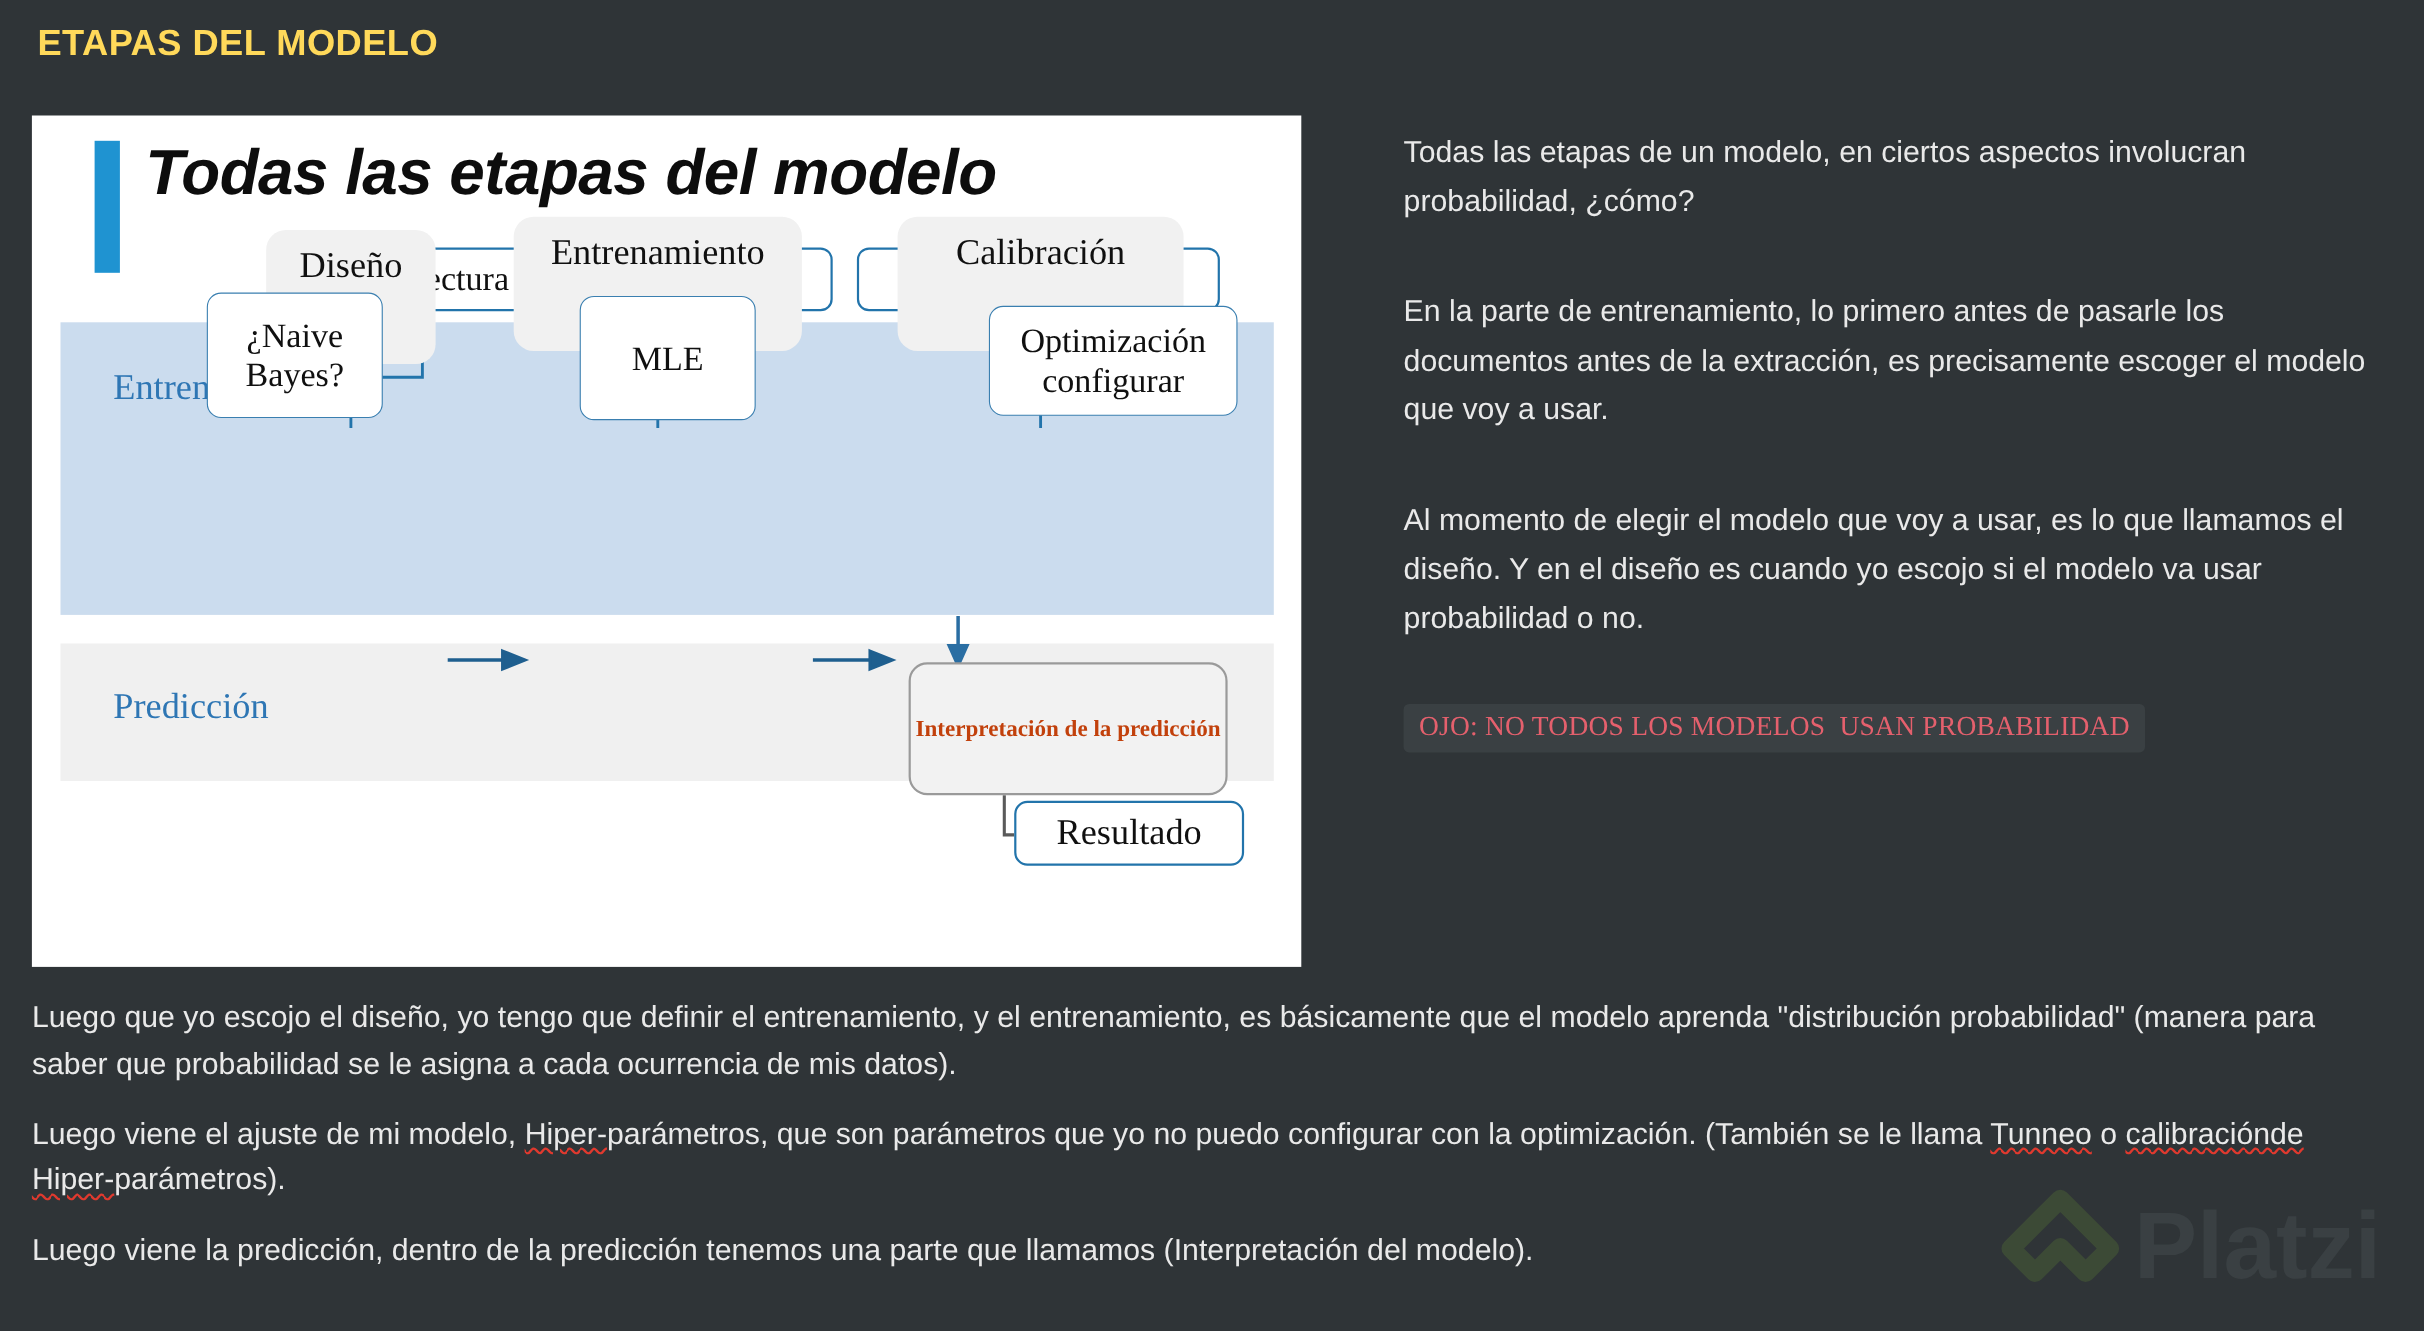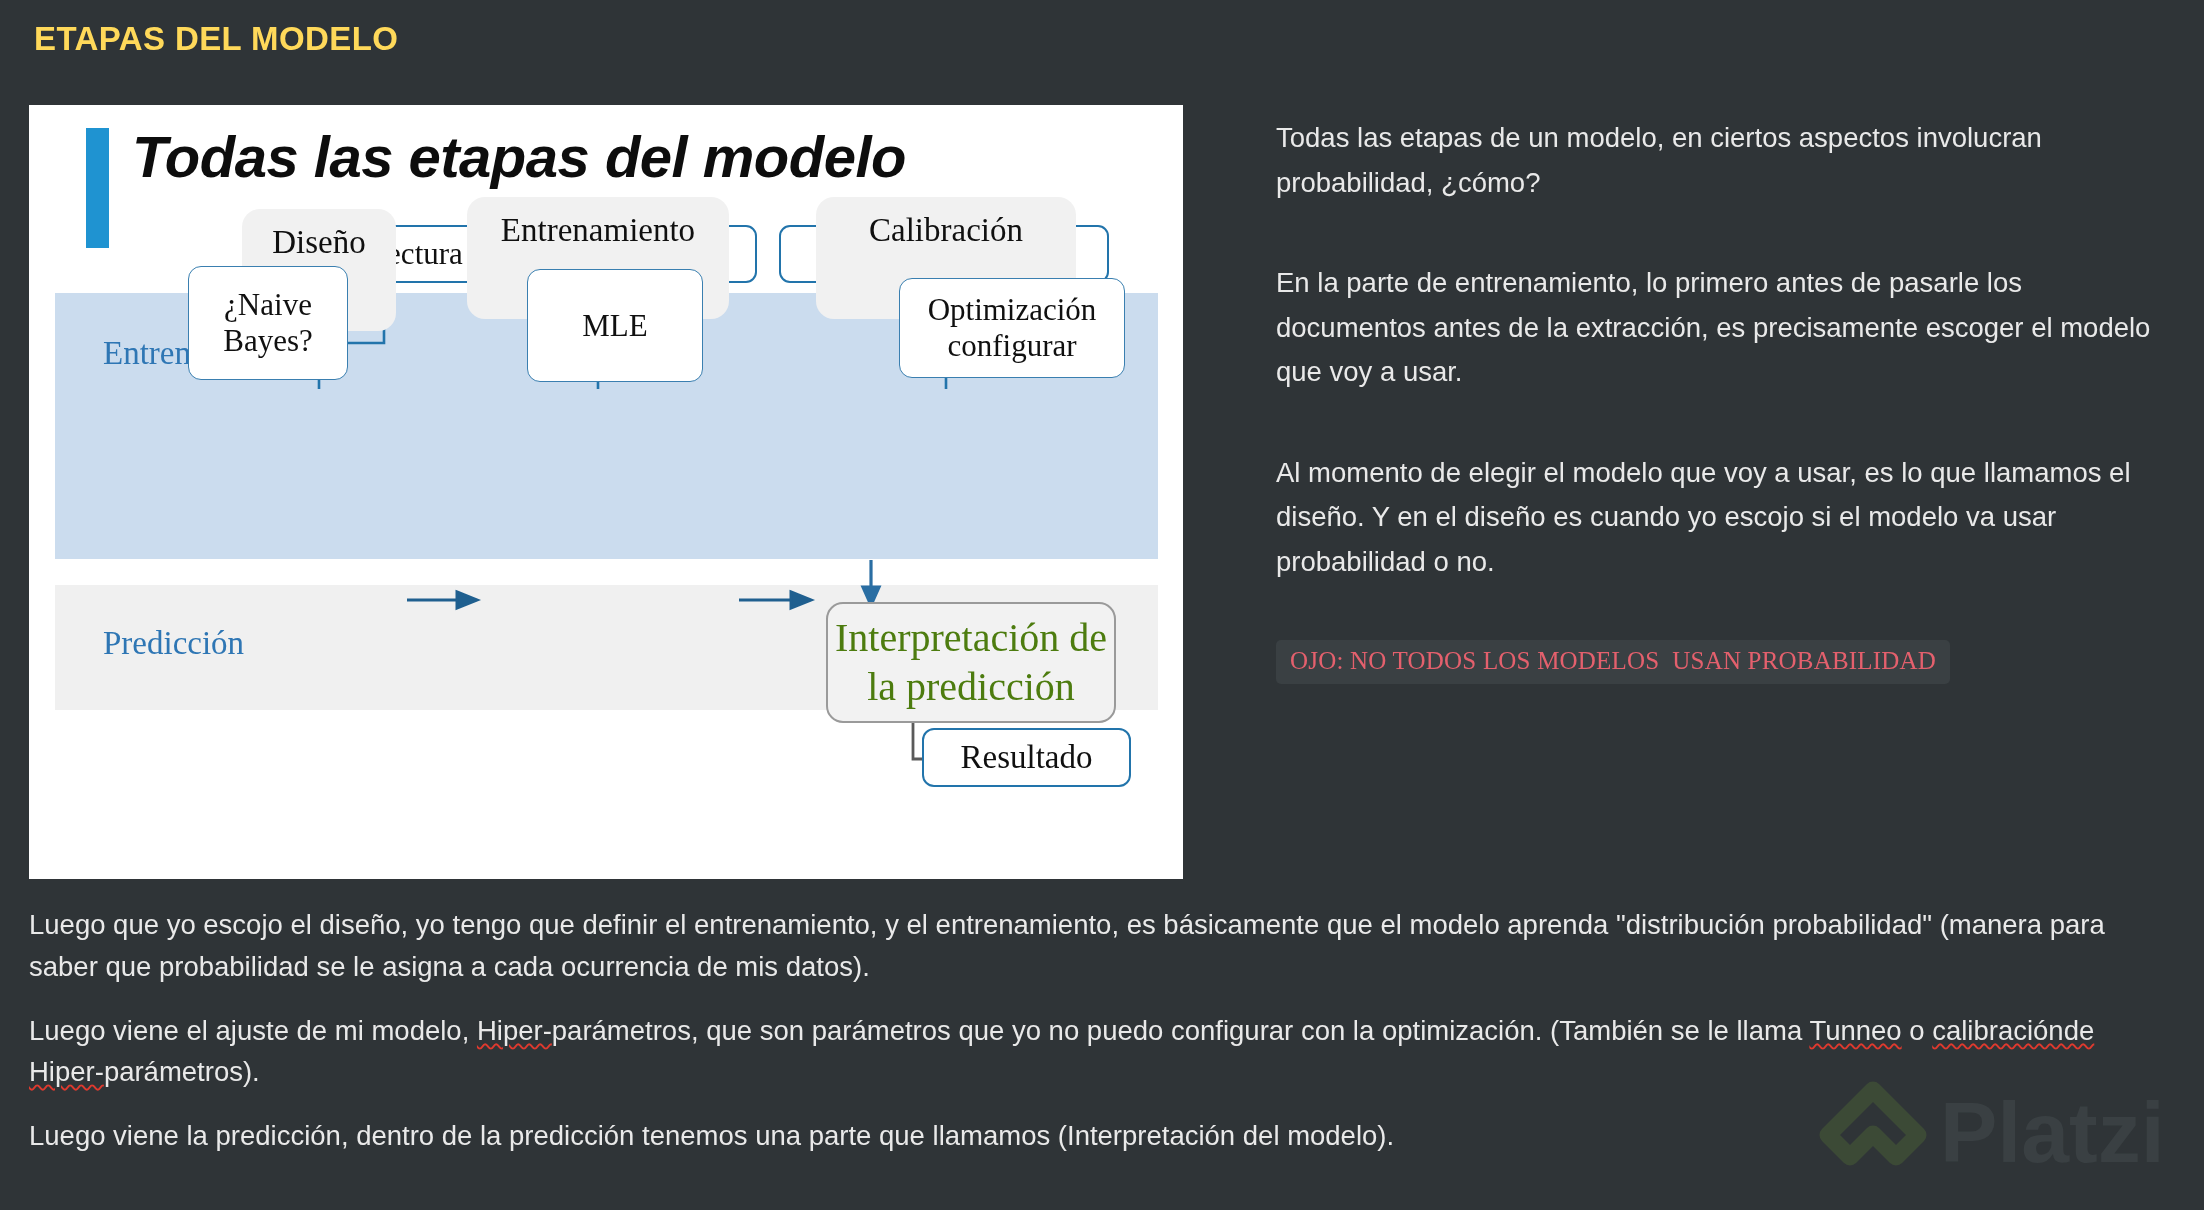--- a/index.html
+++ b/index.html
@@ -133,41 +133,42 @@
     font-family: "Liberation Serif", serif;
     font-size: 31px;
     color: #101010;
     display: flex;
     align-items: center;
     justify-content: center;
     text-align: center;
     line-height: 1.16;
   }
   #sub-naive   { left: 159px; top: 161px; width: 160px; height: 114px; }
-  #sub-mle     { left: 498px; top: 164px; width: 176px; height: 113px; }
+  #sub-mle     { left: 498px; top: 164px; width: 160px; height: 113px; }
   #sub-optim   { left: 870px; top: 173px; width: 226px; height: 100px; }
 
   
   #box-interpretacion {
     position: absolute;
     left: 797px;
     top: 497px;
     width: 290px;
     height: 121px;
     background: #f2f2f2;
     border: 2.4px solid #9a9a9a;
     border-radius: 17px;
     font-family: "Liberation Serif", serif;
-    font-size: 40px;
-    color: #4d7c0f;
+    font-size: 21px;
+    color: #c2410c;
     display: flex;
     align-items: center;
     justify-content: center;
     text-align: center;
     line-height: 1.22;
+    font-weight: bold;
   }
 
   #box-resultado {
     position: absolute;
     left: 893px;
     top: 623px;
     width: 209px;
     height: 59px;
     background: #ffffff;
     border: 2.4px solid #2274ab;

